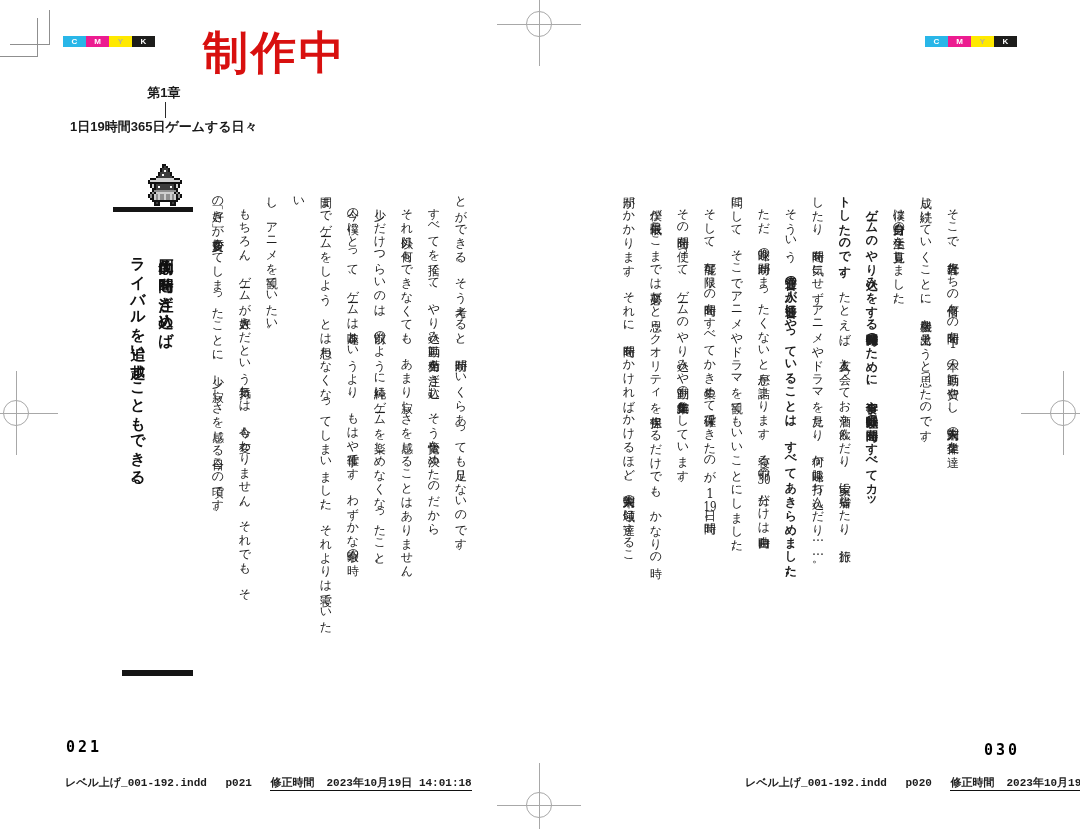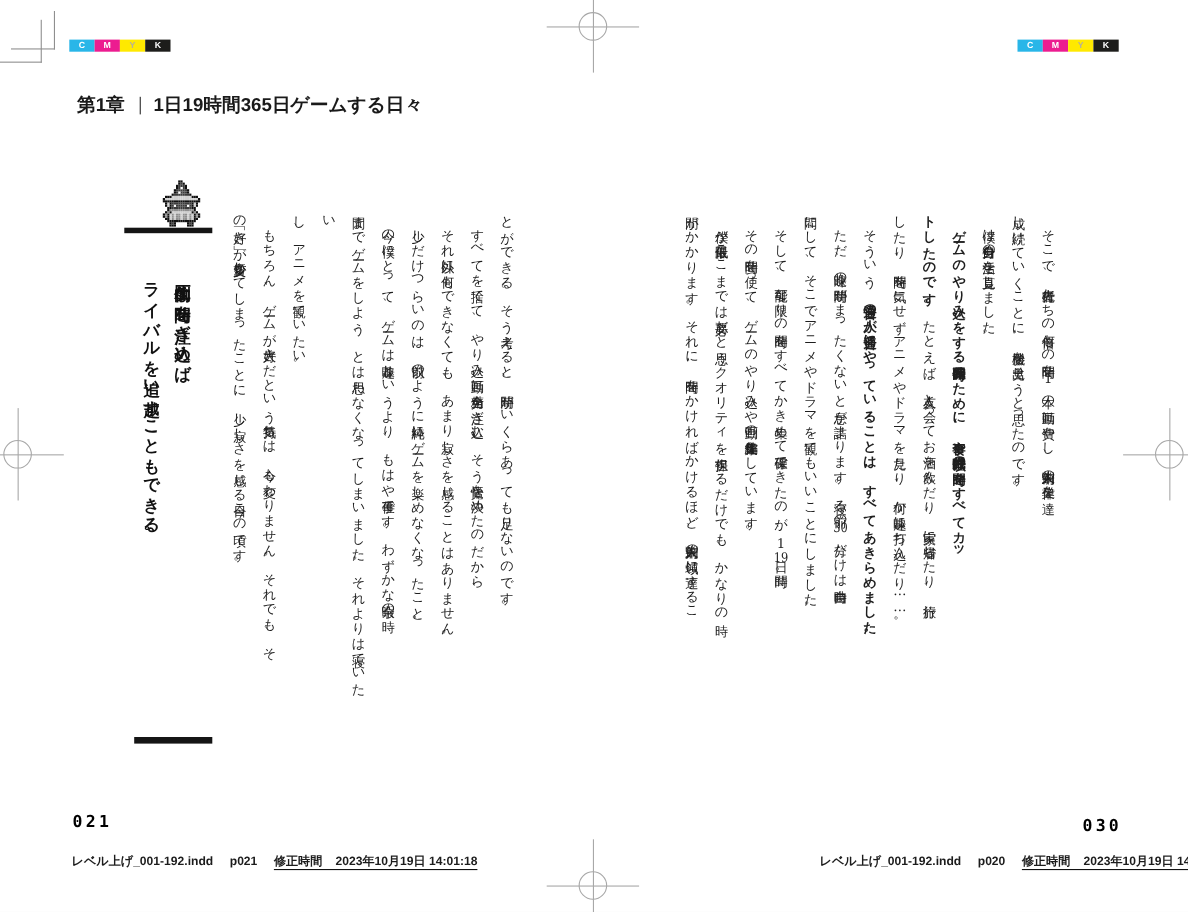--- a/index.html
+++ b/index.html
@@ -27,21 +27,21 @@
   .cmyk span {
     width:23px; height:11px; display:flex; align-items:center; justify-content:center;
     font-size:8px; font-weight:bold; font-family:"Liberation Sans",sans-serif;
   }
 
   
   #stamp {
     position:absolute; left:203px; top:30px; font-size:45px; font-weight:900;
     color:#d8100f; letter-spacing:3px; line-height:1; font-family:"Liberation Sans",sans-serif;
   }
-  #chapter-header { position:absolute; left:70px; top:84px; display:flex; align-items:center; font-weight:bold; font-size:17px; }
+  #chapter-header { position:absolute; left:70px; top:84px; display:flex; align-items:center; font-weight:bold; font-size:13px;flex-direction:column; }
   #chapter-header .divider { width:1px; height:16px; background:#2a2a2a; margin:0 11px 0 14px; }
 
   
   .vbody {
     position:absolute; writing-mode:vertical-rl; text-orientation:upright;
     font-family:"DejaVu Serif","Liberation Serif",serif;
     font-size:12px; line-height:27px; letter-spacing:0.1px; color:#1f1f1f;
     height:452px; top:188px;
   }
   .vbody .line { height:452px; }
@@ -63,21 +63,21 @@
 
   
   .pagenum {
     position:absolute; font-family:"DejaVu Sans Mono","Liberation Mono",monospace;
     font-size:15px; letter-spacing:3px; color:#000; font-weight:bold;
   }
   #pagenum-left  { left:66px; top:738px;text-align:right; }
   #pagenum-right { left:984px; top:741px; }
   .slug {
     position:absolute; top:775px; font-size:11px; font-weight:bold; color:#1c1c1c;
-    white-space:nowrap; font-family:Liberation Sans, sans-serif;
+    white-space:nowrap; font-family:Liberation Mono, monospace;
   }
   #slug-left { left:65px; }
   #slug-right { left:745px; }
   .slug .gap { display:inline-block; width:12px; }
   .slug .uline { border-bottom:1.5px solid #111; padding-bottom:1px; }
   .slug .uline .dt { margin-left:12px; }
 </style>
 </head>
 <body>
 
@@ -124,20 +124,21 @@
       <span style="background: rgb(255, 233, 0); color: rgb(181, 176, 154);">Y</span>
       <span style="background: rgb(29, 29, 27); color: rgb(255, 255, 255);">K</span>
     </div>
   <div class="cmyk" id="cmyk-right" style="left:925px; top:36px;">
       <span style="background: rgb(41, 182, 232); color: rgb(255, 255, 255);">C</span>
       <span style="background: rgb(236, 28, 144); color: rgb(255, 255, 255);">M</span>
       <span style="background: rgb(255, 233, 0); color: rgb(181, 176, 154);">Y</span>
       <span style="background: rgb(29, 29, 27); color: rgb(255, 255, 255);">K</span>
     </div>
 
+  <div id="stamp">制作中</div>
 
   <div id="chapter-header">
     <span>第1章</span>
     <span class="divider"></span>
     <span>1日19時間365日ゲームする日々</span>
   </div>
 
   <div class="vbody" id="body-right" style="left:615px; width:351px;">
       <div class="line"><span>　そこで、先行者たちの何倍もの時間を1本の動画に費やし、前人未到の偉業を達</span></div>
       <div class="line"><span>成し続けていくことに、勝機を見出そうと思ったのです。</span></div>

